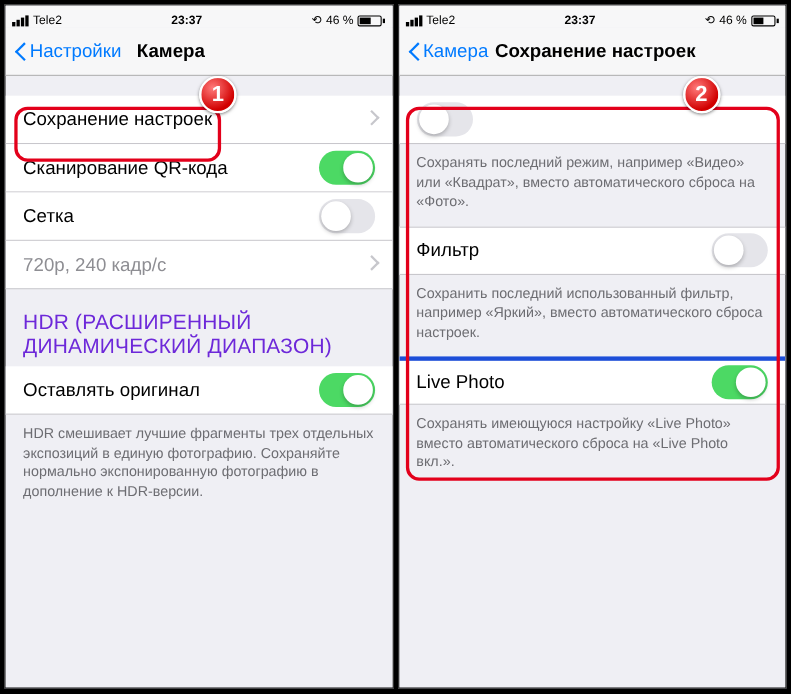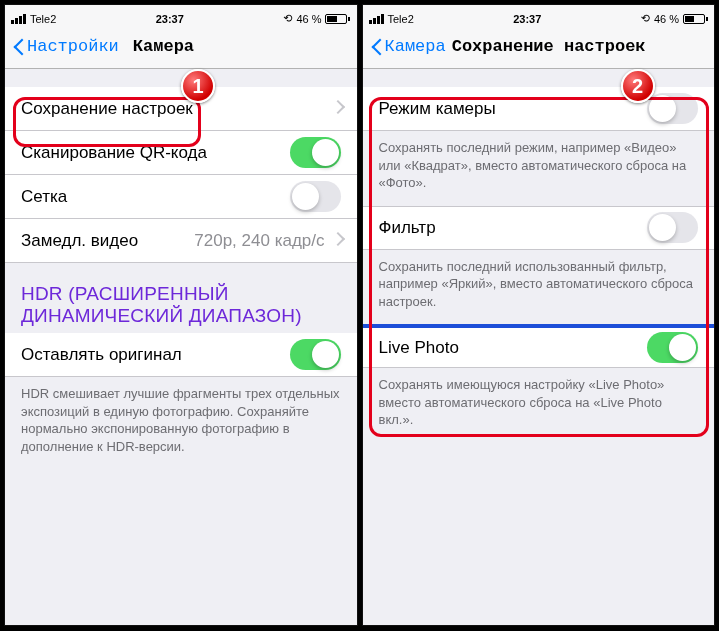--- a/index.html
+++ b/index.html
@@ -43,21 +43,20 @@
   .battery-tip { width:2px; height:4px; background:#000; margin-left:1px; }
 
   .nav-bar {
     height: 44px;
     background: #f7f7f8;
     border-bottom: 1px solid #b2b2b2;
     display: flex;
     align-items: center;
     position: relative;
     padding: 0 8px;
-    font-family: Liberation Mono, monospace;
   }
   .back-btn { display:flex; align-items:center; color:#007aff; font-size:17px; cursor:pointer; }
   .chevron-left { width:12px; height:20px; display:inline-block; margin-right:2px; }
   .chevron-left::before {
     content:''; display:block; width:10px; height:10px;
     border-left:2.5px solid #007aff; border-bottom:2.5px solid #007aff;
     transform: rotate(45deg); margin-top:4px; margin-left:3px;
   }
   .nav-title { font-size:17px; font-weight:600; color:#000; margin-left:14px; }
   .phone.right .nav-title { margin-left:6px; }
@@ -159,21 +158,20 @@
         <span class="knob"></span>
       </span>
   </div>
   <div class="cell">
     <span class="cell-label">Сетка</span>
     <span class="switch">
         <span class="knob"></span>
       </span>
   </div>
   <div class="cell">
-    <span class="cell-label">Замедл. видео</span>
     <span class="cell-detail">720p, 240 кадр/с</span>
     <span class="disclosure"></span>
   </div>
 
   <div class="section-header">HDR (РАСШИРЕННЫЙ ДИНАМИЧЕСКИЙ ДИАПАЗОН)</div>
   <div class="cell">
     <span class="cell-label">Оставлять оригинал</span>
     <span class="switch on">
         <span class="knob"></span>
       </span>
@@ -212,21 +210,20 @@
     <div class="back-btn">
       <span class="chevron-left"></span>
       <span>Камера</span>
     </div>
     <div class="nav-title">Сохранение настроек</div>
   </div>
 
   <div class="group-top"></div>
 
   <div class="cell">
-    <span class="cell-label">Режим камеры</span>
     <span class="switch">
         <span class="knob"></span>
       </span>
   </div>
   <div class="section-footer">Сохранять последний режим, например «Видео» или «Квадрат», вместо автоматического сброса на «Фото».</div>
 
   <div class="cell" style="border-top:1px solid #c8c7cc;">
     <span class="cell-label">Фильтр</span>
     <span class="switch">
         <span class="knob"></span>

